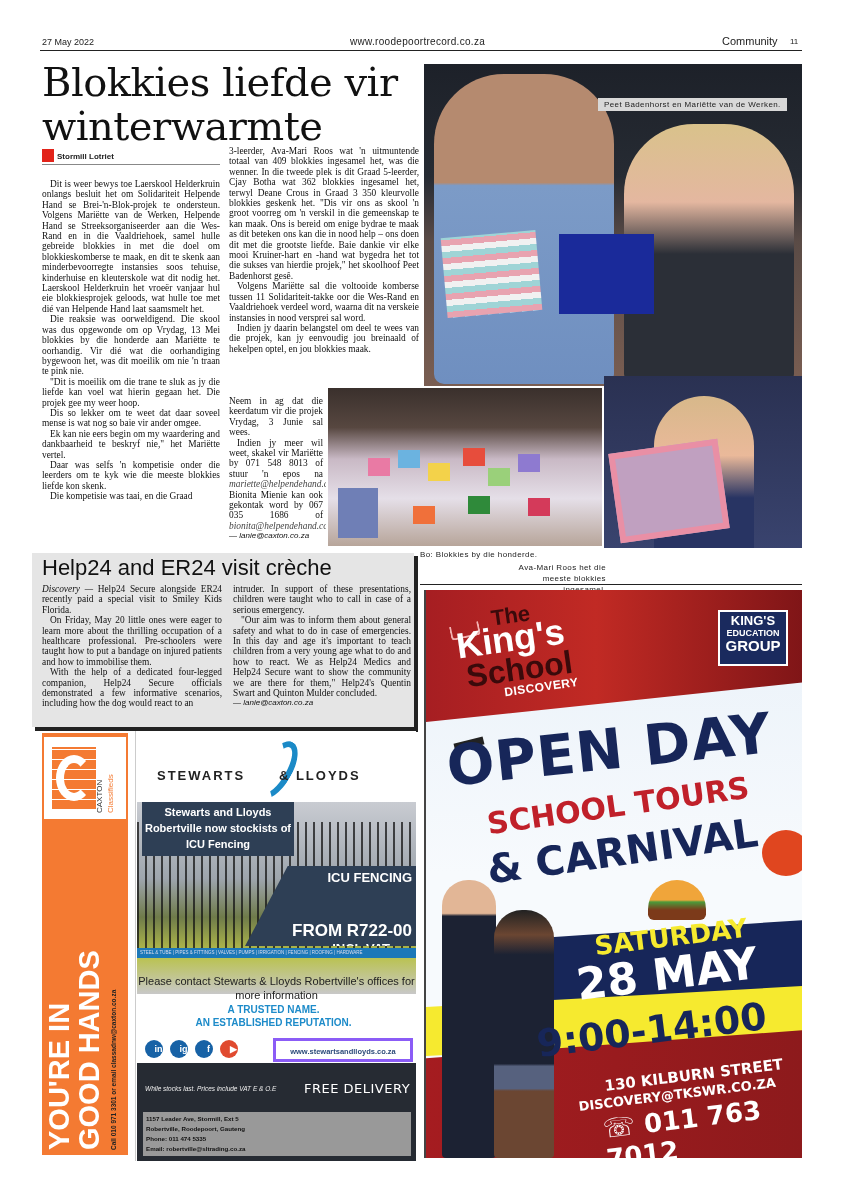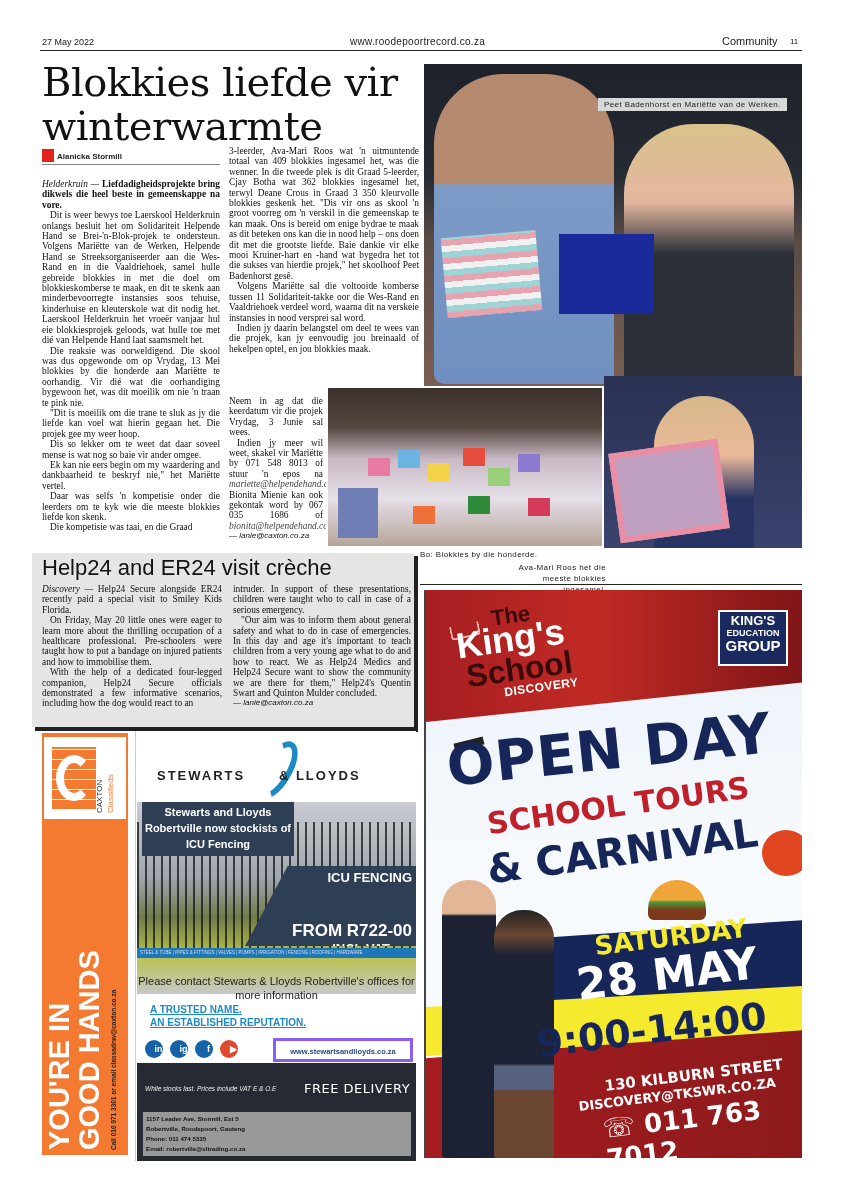--- a/index.html
+++ b/index.html
@@ -80,21 +80,21 @@
   .sl-swoosh { left: 262px; top: 738px; width: 30px; height: 64px; border: 6px solid #1b8ac7; border-left-color: transparent; border-bottom-color: transparent; border-radius: 50%; transform: rotate(30deg); }
   .sl-img { left: 137px; top: 802px; width: 279px; height: 192px; background: linear-gradient(180deg,#c9ccd2 0%,#9ea5ad 40%,#6f7b4a 60%,#b9c24a 80%,#c8c8c8 100%); overflow: hidden; }
   .sl-fence { left: 0; top: 20px; width: 279px; height: 130px; background: repeating-linear-gradient(90deg, rgba(20,20,20,0.75) 0 2px, transparent 2px 8px); }
   .sl-banner1 { left: 5px; top: 0px; width: 152px; height: 54px; background: #2e3f55; color: #fff; font: bold 11px/16px "Liberation Sans", sans-serif; text-align: center; padding-top: 2px; }
   .sl-banner2 { left: 108px; top: 64px; width: 171px; height: 80px; background: #2e3f55; color: #fff; text-align: right; padding: 4px 4px 12px 0; clip-path: polygon(25% 0, 100% 0, 100% 100%, 0 100%); }
   .sl-b2a { font: bold 13px "Liberation Sans", sans-serif; }
   .sl-b2b { font: bold 17px "Liberation Sans", sans-serif; margin-top: 36px; }
   .sl-b2c { font: bold 13px "Liberation Sans", sans-serif; margin-right: 22px; }
   .sl-strip { left: 0; top: 146px; width: 279px; height: 10px; background: #1c78b8; color: #dde; font: 4.5px "Liberation Sans", sans-serif; padding: 2px 3px; white-space: nowrap; overflow: hidden; }
   .sl-contact { left: 137px; top: 974px; width: 279px; text-align: center; font: 11px/14px "Liberation Sans", sans-serif; color: #222; }
-  .sl-trust { left: 150px; top: 1003px; width: 279px; font: bold 10px/13px "Liberation Sans", sans-serif; color: #1d8bc9; text-decoration: underline; }
+  .sl-trust { left: 134px; top: 1003px; width: 279px; text-align: center; font: bold 10px/13px "Liberation Sans", sans-serif; color: #1d8bc9; }
   .sl-social { left: 145px; top: 1040px; display: flex; gap: 7px; }
   .sl-social span { width: 18px; height: 18px; border-radius: 50%; background: #1762a6; color: #fff; font: bold 9px/18px "Liberation Sans", sans-serif; text-align: center; padding-left: 9px; }
   .sl-social span.yt { background: #e04a2f; }
   .sl-web { left: 273px; top: 1038px; width: 140px; height: 24px; border: 3px solid #8b5cf6; font: bold 7.5px/22px "Liberation Sans", sans-serif; color: #2c4b7a; text-align: center; }
   .sl-dark { left: 137px; top: 1063px; width: 279px; height: 98px; background: #262b33; }
   .sl-stock { left: 145px; top: 1085px; font: italic 6.5px "Liberation Sans", sans-serif; color: #eee; }
   .sl-free { left: 304px; top: 1081px; font: 13px "DejaVu Sans", sans-serif; color: #fff; letter-spacing: 0.5px; }
   .sl-addr { left: 143px; top: 1112px; width: 268px; height: 44px; background: #999; font: bold 6.2px/10px "Liberation Sans", sans-serif; color: #111; padding: 2px 3px; }
 
   
@@ -130,25 +130,24 @@
 <body>
 
 <div class="abs hdr-date">27 May 2022</div>
 <div class="abs hdr-url">www.roodepoortrecord.co.za</div>
 <div class="abs hdr-sec">Community</div>
 <div class="abs hdr-page">11</div>
 <div class="abs hdr-line"></div>
 
 <h1 class="abs headline">Blokkies liefde vir winterwarmte</h1>
 <div class="abs byline-box"></div>
-<div class="abs byline">Alanicka Stormill</div>
+<div class="abs byline">Stormill Lotriet</div>
 <div class="abs byline-line"></div>
 
 <div class="abs col col1">
-  <p class="noind"><span class="lead-kicker">Helderkruin —</span> <span class="lead-bold">Liefdadigheidsprojekte bring dikwels die heel beste in gemeenskappe na vore.</span></p>
   <p>Dit is weer bewys toe Laerskool Helderkruin onlangs besluit het om Solidariteit Helpende Hand se Brei-'n-Blok-projek te ondersteun. Volgens Mariëtte van de Werken, Helpende Hand se Streeksorganiseerder aan die Wes-Rand en in die Vaaldriehoek, samel hulle gebreide blokkies in met die doel om blokkieskomberse te maak, en dit te skenk aan minderbevoorregte instansies soos tehuise, kinderhuise en kleuterskole wat dit nodig het. Laerskool Helderkruin het vroeër vanjaar hul eie blokkiesprojek geloods, wat hulle toe met dié van Helpende Hand laat saamsmelt het.</p>
   <p>Die reaksie was oorweldigend. Die skool was dus opgewonde om op Vrydag, 13 Mei blokkies by die honderde aan Mariëtte te oorhandig. Vir dié wat die oorhandiging bygewoon het, was dit moeilik om nie 'n traan te pink nie.</p>
   <p>"Dit is moeilik om die trane te sluk as jy die liefde kan voel wat hierin gegaan het. Die projek gee my weer hoop.</p>
   <p>Dis so lekker om te weet dat daar soveel mense is wat nog so baie vir ander omgee.</p>
   <p>Ek kan nie eers begin om my waardering and dankbaarheid te beskryf nie," het Mariëtte vertel.</p>
   <p>Daar was selfs 'n kompetisie onder die leerders om te kyk wie die meeste blokkies liefde kon skenk.</p>
   <p>Die kompetisie was taai, en die Graad</p>
 </div>
 
 <div class="abs col col2">

